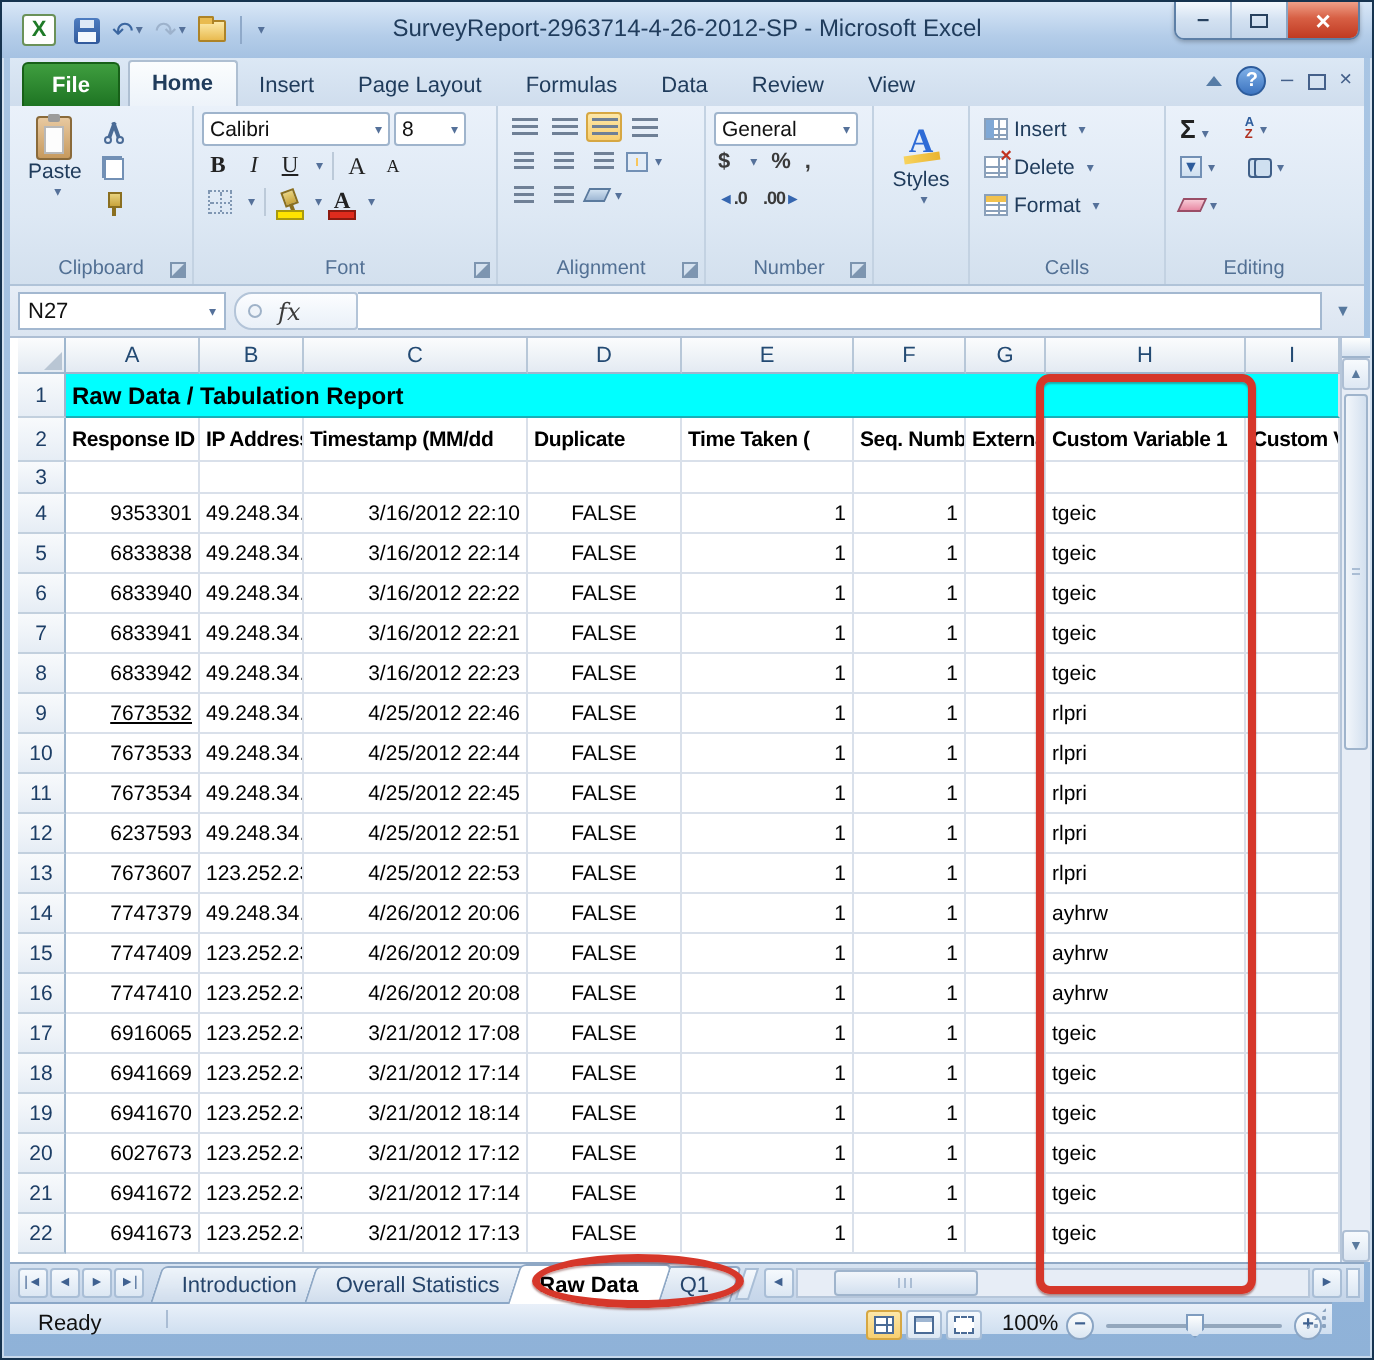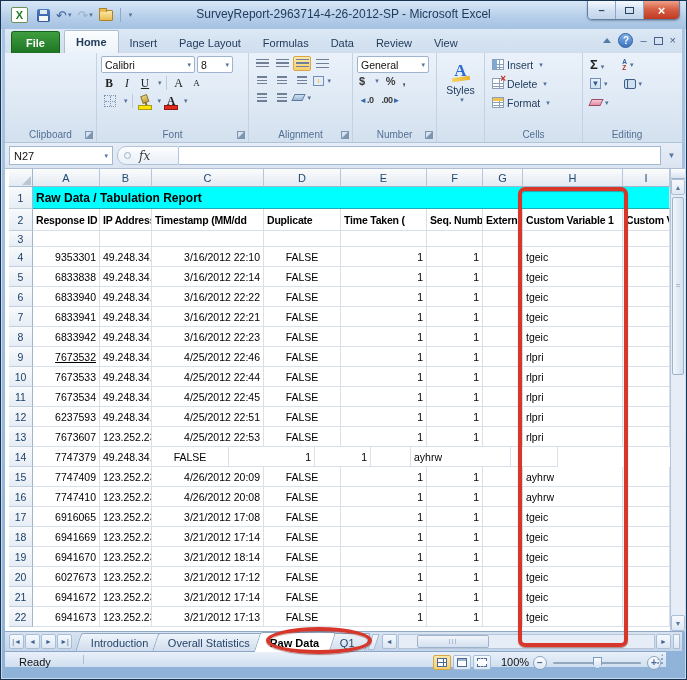--- a/index.html
+++ b/index.html
@@ -236,20 +236,41 @@
       <span class="helpic">?</span>
       <span class="mini">–</span>
       <span class="minisq"></span>
       <span class="mini">×</span>
     </div>
   </div>
 
   <div class="ribbon">
 
     <div class="rgroup" style="width:92px;">
+      <div class="grow" style="align-items:flex-start;">
+        <div class="bigbtn">
+          <span class="clipic"></span>
+          <span>Paste</span>
+          <span class="drop">▾</span>
+        </div>
+        <div class="gcol" style="margin-top:2px;">
+          <div class="smallic">
+              <span class="cutic">
+                <i></i>
+                <i></i>
+              </span>
+            </div>
+          <div class="smallic">
+              <span class="copyic"></span>
+            </div>
+          <div class="smallic">
+              <span class="paintic"></span>
+            </div>
+        </div>
+      </div>
       <div class="glabel">Clipboard</div>
       <div class="launcher"></div>
     </div>
 
     <div class="rgroup" style="width:152px;">
       <div class="gcol">
         <div class="grow">
           <div class="selbox" style="width:94px;">
             <span>Calibri</span>
             <span class="drop">▾</span>
@@ -591,20 +612,21 @@
         <div class="cell" style="width: 86px; justify-content: flex-end;">1</div>
         <div class="cell" style="width: 56px; justify-content: flex-end;">1</div>
         <div class="cell" style="width: 40px; justify-content: flex-start;"></div>
         <div class="cell" style="width: 100px; justify-content: flex-start;">rlpri</div>
         <div class="cell" style="width: 47px; justify-content: flex-start;"></div>
       </div>
       <div class="row h20">
         <div class="rnum">14</div>
         <div class="cell" style="width: 67px; justify-content: flex-end;">7747379</div>
         <div class="cell" style="width: 52px; justify-content: flex-start;">49.248.34.202</div>
+        <div class="cell" style="width: 112px; justify-content: flex-end;">4/26/2012 20:06</div>
         <div class="cell" style="width: 77px; justify-content: center;">FALSE</div>
         <div class="cell" style="width: 86px; justify-content: flex-end;">1</div>
         <div class="cell" style="width: 56px; justify-content: flex-end;">1</div>
         <div class="cell" style="width: 40px; justify-content: flex-start;"></div>
         <div class="cell" style="width: 100px; justify-content: flex-start;">ayhrw</div>
         <div class="cell" style="width: 47px; justify-content: flex-start;"></div>
       </div>
       <div class="row h20">
         <div class="rnum">15</div>
         <div class="cell" style="width: 67px; justify-content: flex-end;">7747409</div>

